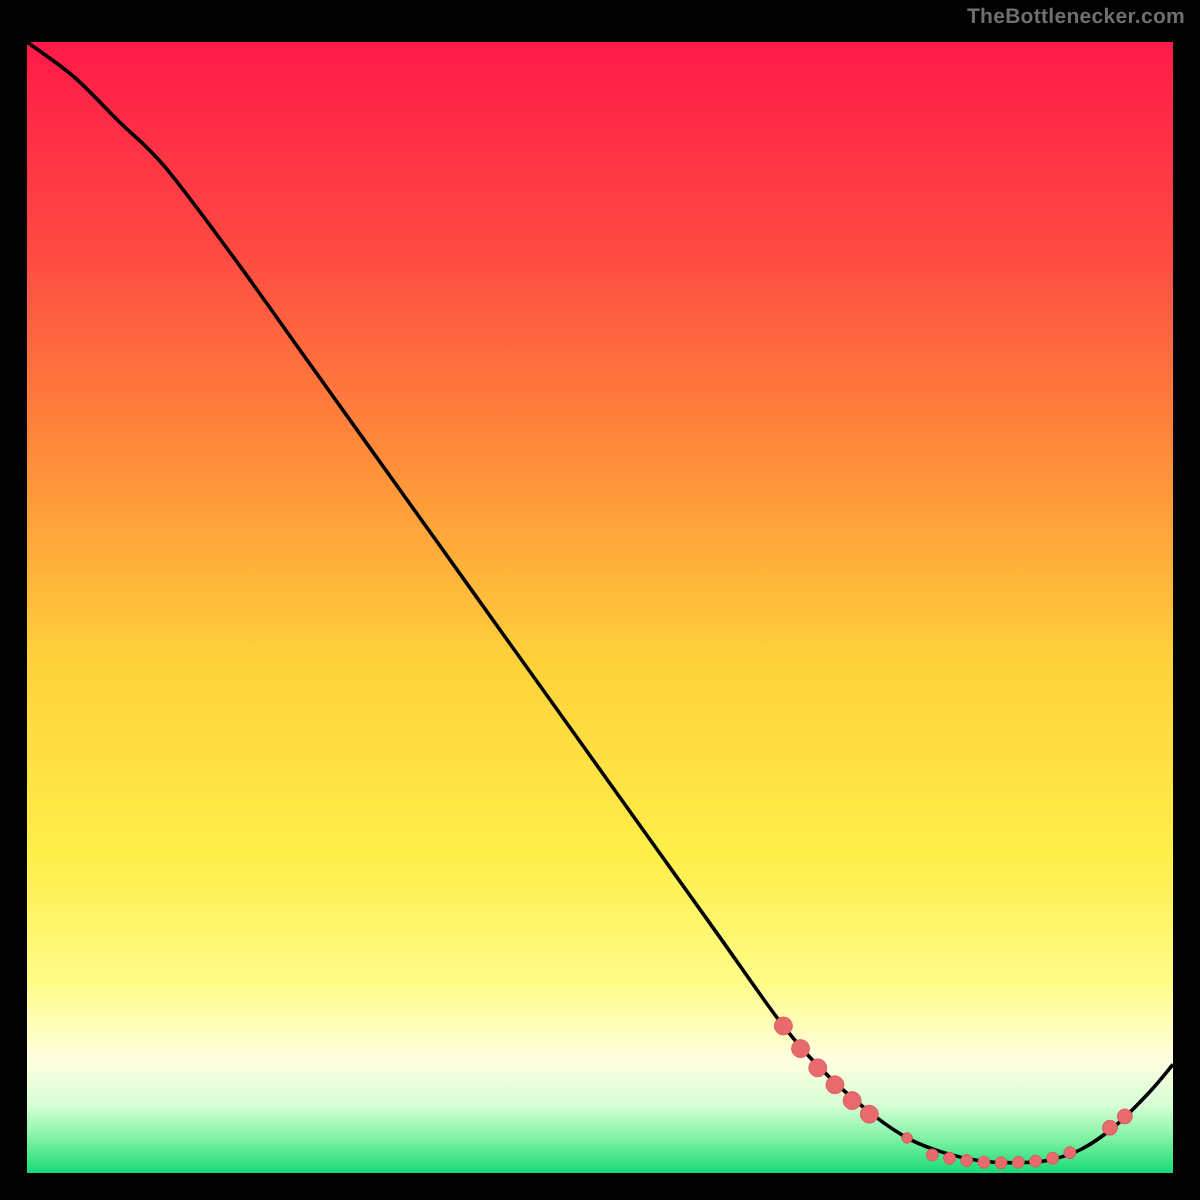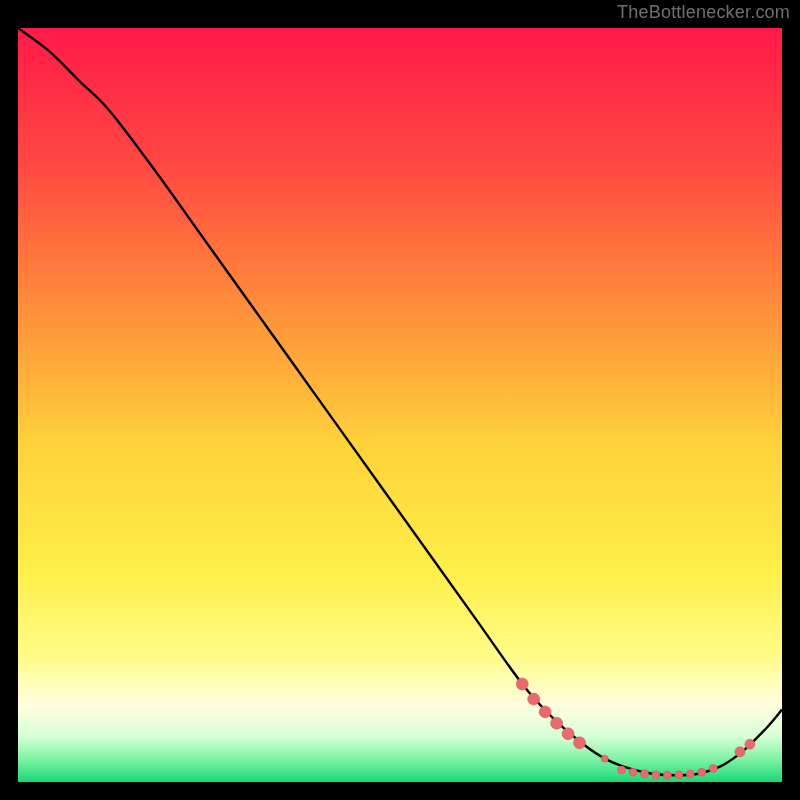--- a/index.html
+++ b/index.html
@@ -15,23 +15,23 @@
     position: relative;
     width: 800px;
     height: 800px;
     background: #000;
   }
   .attribution {
     position: absolute;
     top: 2px;
     right: 10px;
     color: #6f6f6f;
-    font-size: 18px;
+    font-size: 14px;
     letter-spacing: 0.2px;
-    font-weight: 400;
+    font-weight: 700;
   }
   .plot-frame {
     position: absolute;
     left: 18px;
     top: 28px;
     width: 764px;
     height: 754px;
     background: #000;
   }
   .plot-frame svg {

